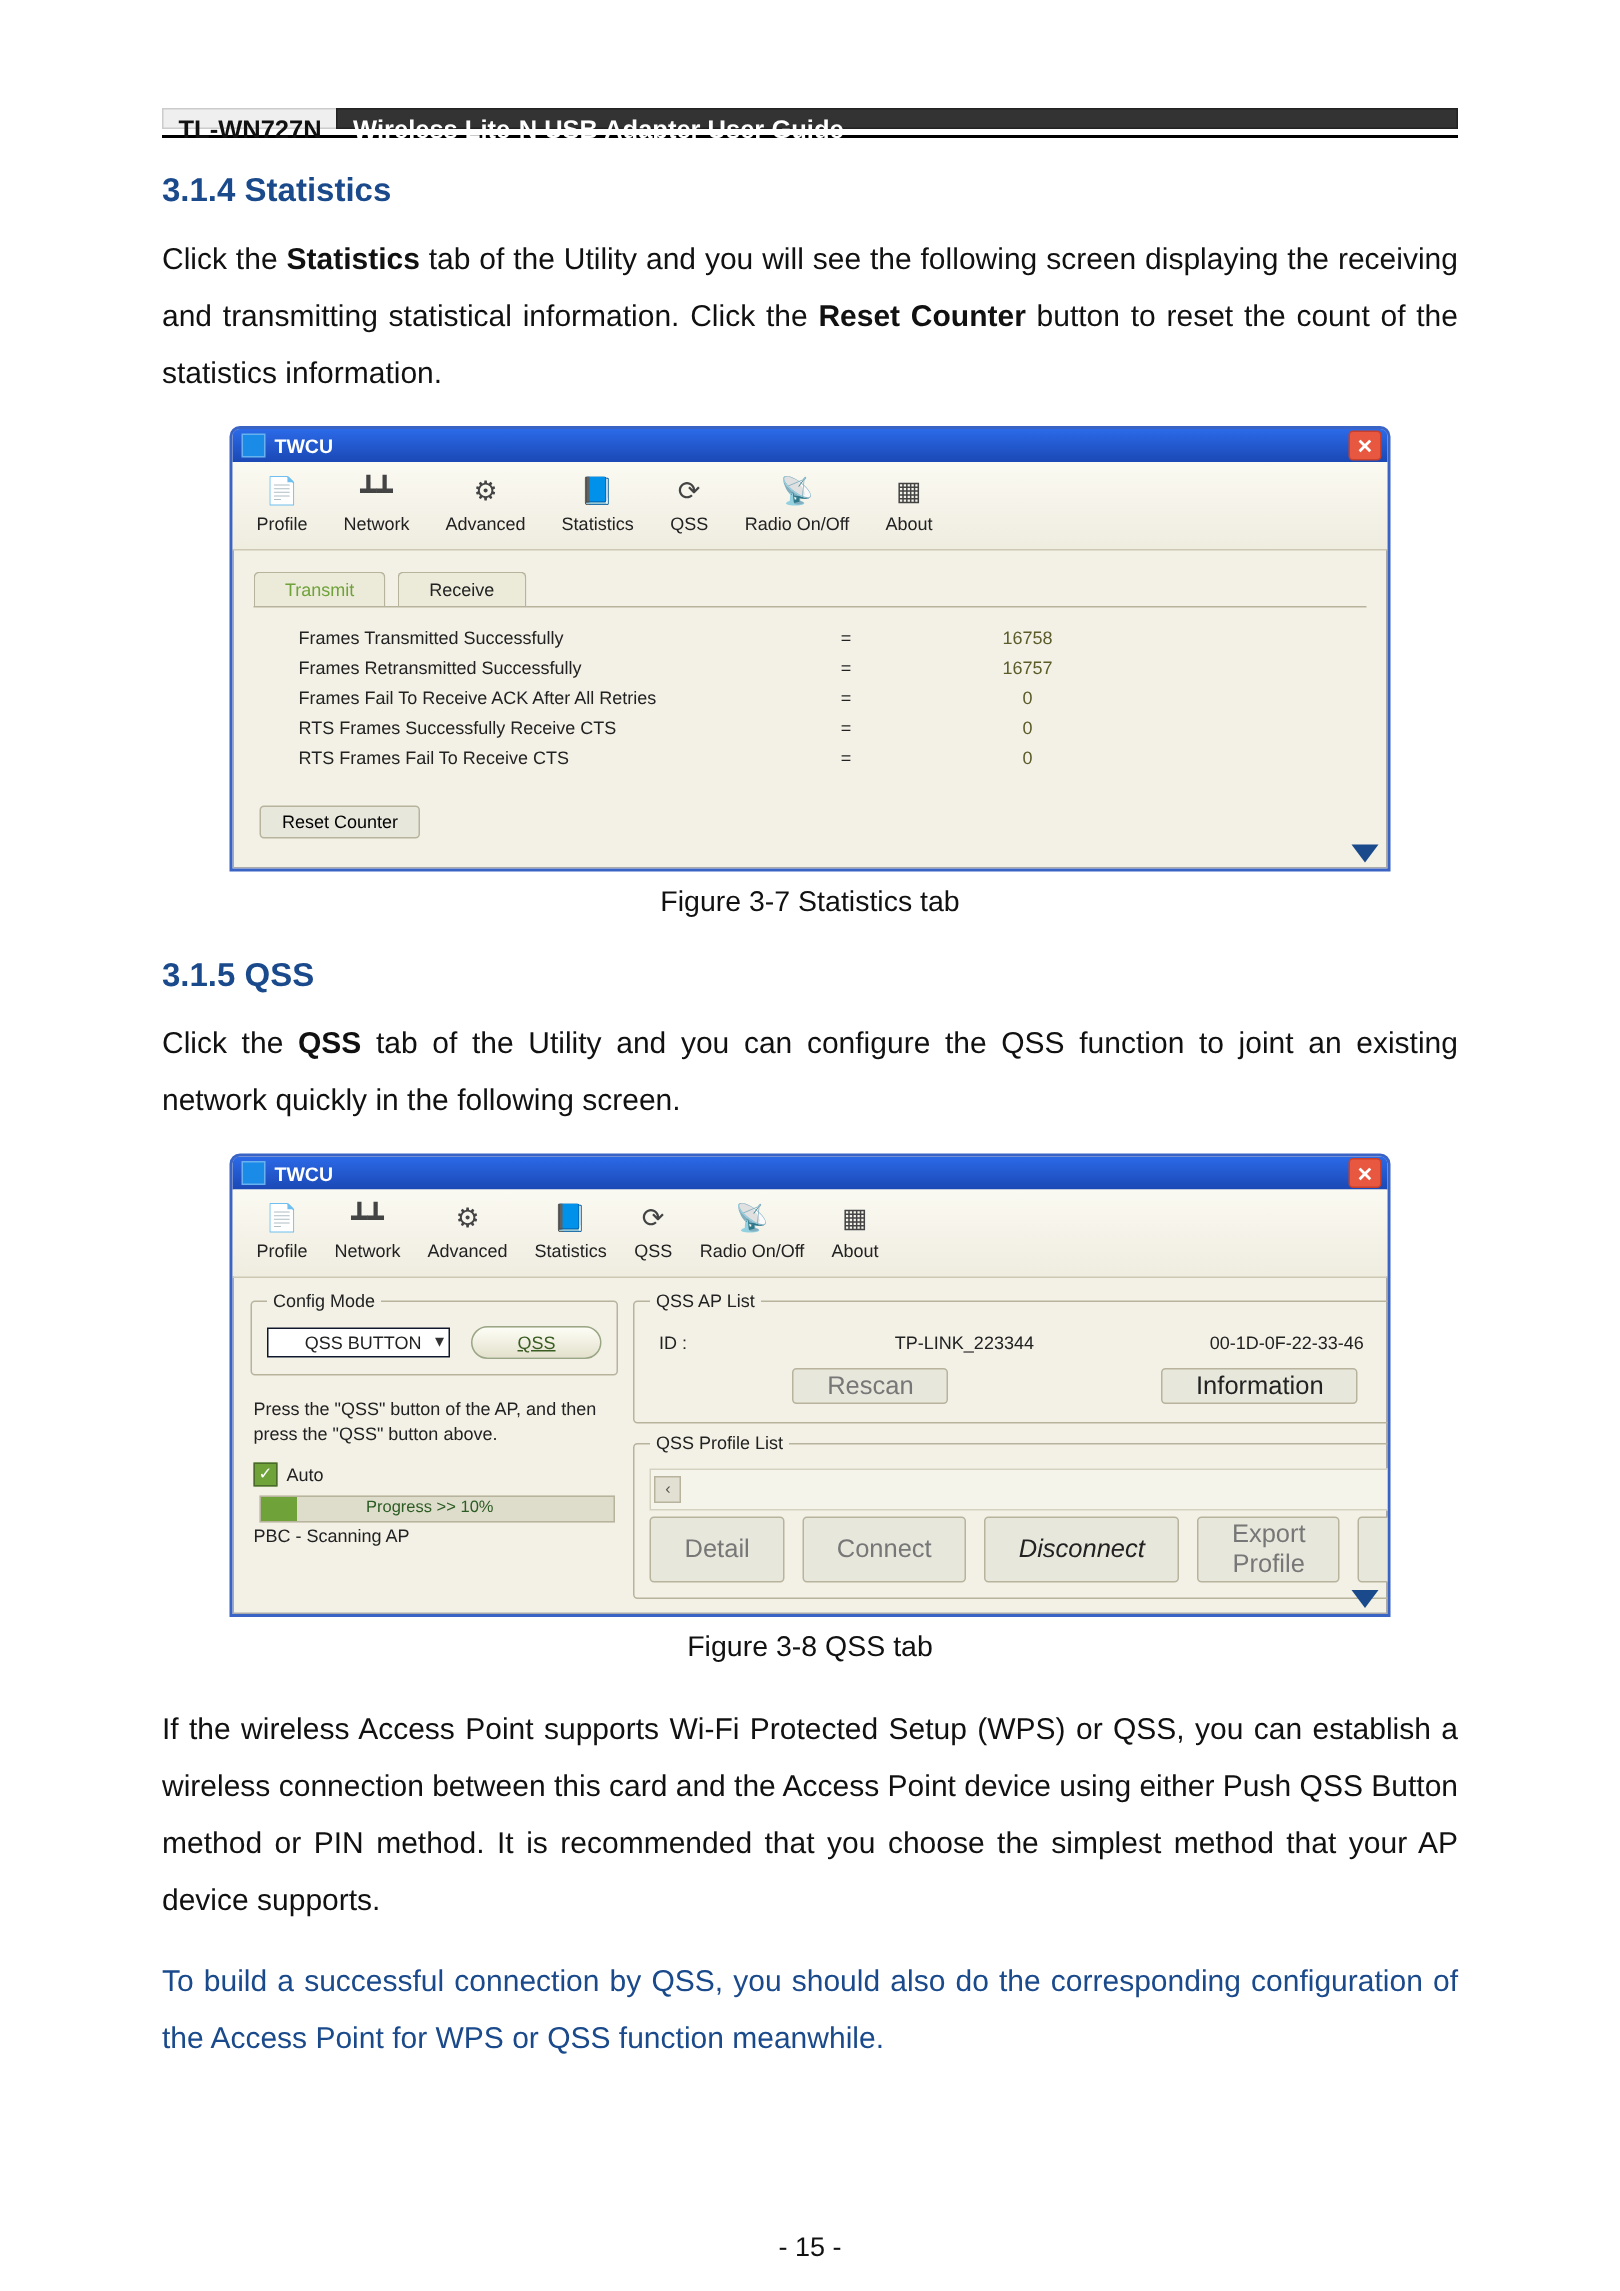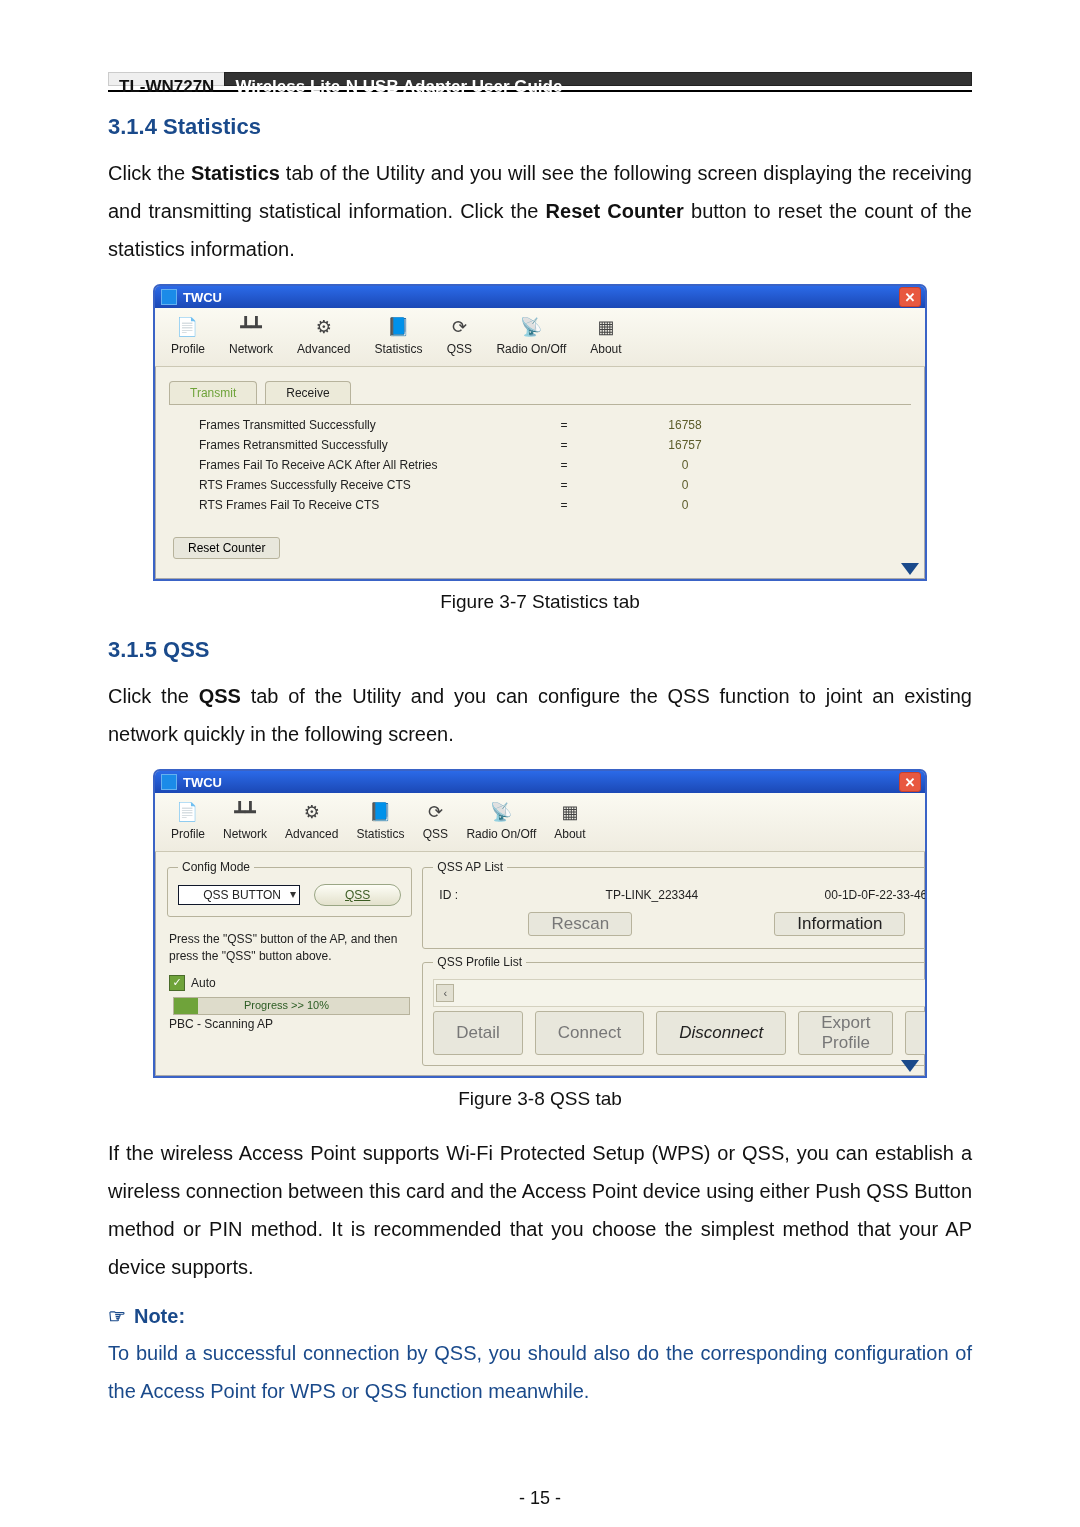--- a/index.html
+++ b/index.html
@@ -241,21 +241,21 @@
   .progress-fill {
     height: 100%; width: 10%;
     background: #6fa33a;
   }
   .progress-label {
     position: absolute; left: 70px; top: 1px;
     color: #2b5c23;
   }
   .status-line { font-size: 12px; margin: 2px 2px 8px 2px; }
 
-  .ap-row { display: flex; align-items: center; font-size: 12px; padding: 4px 6px; }
+  .ap-row { display: flex; align-items: center; gap: 18px; font-size: 12px; padding: 4px 6px; }
   .ap-row .id-label { width: 40px; }
   .ap-row .ssid { flex: 1; text-align: center; }
   .ap-row .bssid { width: 150px; text-align: left; }
   .ap-row .idx { width: 20px; text-align: right; }
   .btn-gray {
     padding: 1px 22px;
     border: 1px solid #b7b39c;
     background: var(--btn-face);
     font-size: 17px;
     border-radius: 3px;
@@ -462,19 +462,16 @@
           </div>
         </fieldset>
       </div>
     </div>
     <div class="scroll-chevron"></div>
   </div>
   <div class="fig-caption">Figure 3-8 QSS tab</div>
 
   <p class="body">If the wireless Access Point supports Wi-Fi Protected Setup (WPS) or QSS, you can establish a wireless connection between this card and the Access Point device using either Push QSS Button method or PIN method. It is recommended that you choose the simplest method that your AP device supports.</p>
 
-  <div class="note-line">
-    <span class="hand">☞</span><span>Note:</span>
-  </div>
   <p class="note-body">To build a successful connection by QSS, you should also do the corresponding configuration of the Access Point for WPS or QSS function meanwhile.</p>
 
   <div class="page-num">- 15 -</div>
 </div>
 
 </body></html>

